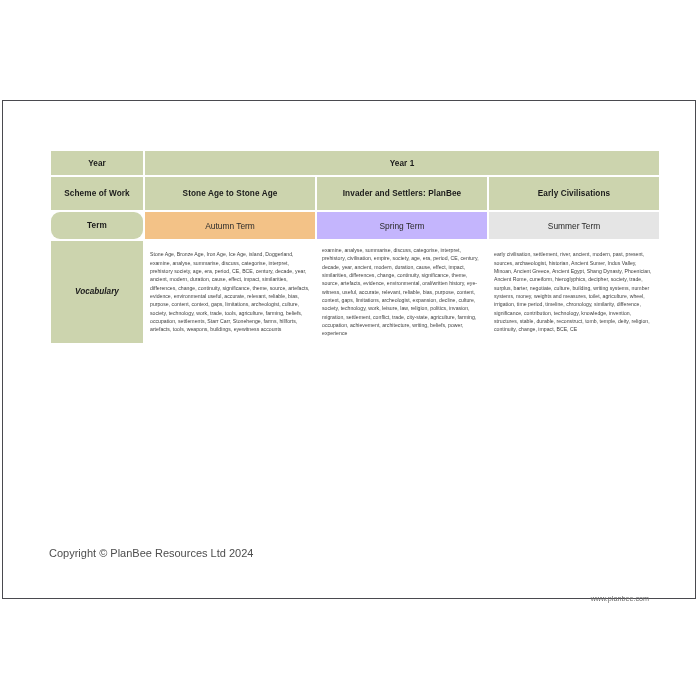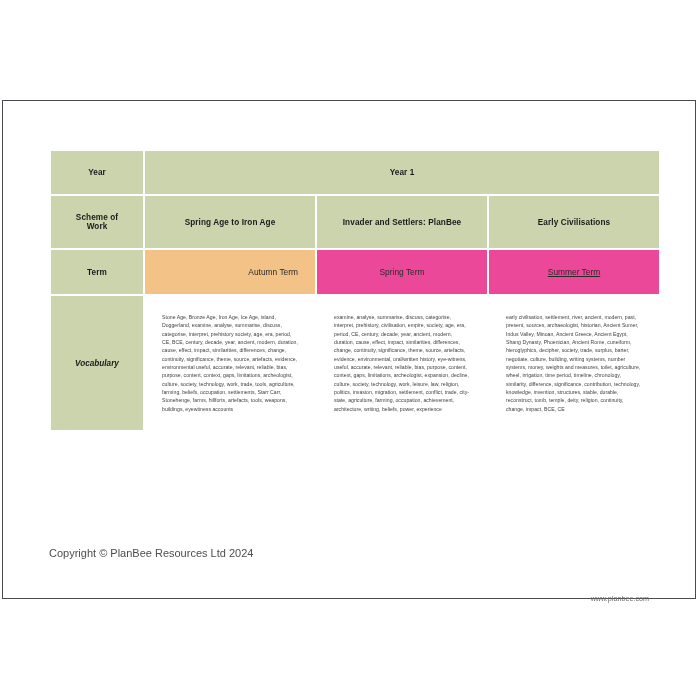--- a/index.html
+++ b/index.html
@@ -36,51 +36,51 @@
     position: absolute;
     left: 46px;
     top: 48px;
     width: 603px;
     border-collapse: separate;
     border-spacing: 2px;
     table-layout: fixed;
   }
 
   .curriculum-table td {
-    padding: 17px;
+    padding: 5px;
     vertical-align: middle;
     box-sizing: border-box;
   }
 
   .col-label  { width: 92px; }
   .col-term   { width: 170px; }
 
   
   .cell-green {
     background: #ccd4ae;
     text-align: center;
     font-weight: bold;
     font-size: 8.2px;
     color: #1b1b1b;
     letter-spacing: 0.1px;
   }
   .cell-year     { height: 24px; }
   .cell-scheme   { height: 33px; }
-  .cell-term     { height: 39px; }
+  .cell-term     { height: 27px; border-radius: 9px; }
 
   .cell-term-chip {
     text-align: center;
     font-size: 8.4px;
     color: #2a2a2a;
     height: 23px;
     font-weight: normal;
   }
-  .term-autumn { background: #f3c287; text-align: right; }
-  .term-spring { background: #ec4899; }
-  .term-summer { background: #ec4899; text-decoration: underline; }
+  .term-autumn { background: #f3c287; }
+  .term-spring { background: #c4b5fd; }
+  .term-summer { background: #e5e5e5; }
 
   .cell-vocab-label {
     background: #ccd4ae;
     text-align: center;
     font-weight: bold;
     font-size: 8.2px;
     color: #1b1b1b;
     vertical-align: middle;
     font-style: italic;
   }
@@ -128,21 +128,21 @@
         <col class="col-term">
         <col class="col-term">
       </colgroup>
       <tbody>
         <tr>
           <td class="cell-green cell-year">Year</td>
           <td class="cell-green cell-year" colspan="3">Year 1</td>
         </tr>
         <tr>
           <td class="cell-green cell-scheme">Scheme of Work</td>
-          <td class="cell-green cell-scheme">Spring Age to Iron Age</td>
+          <td class="cell-green cell-scheme">Stone Age to Stone Age</td>
           <td class="cell-green cell-scheme">Invader and Settlers: PlanBee</td>
           <td class="cell-green cell-scheme">Early Civilisations</td>
         </tr>
         <tr>
           <td class="cell-green cell-term">Term</td>
           <td class="cell-term-chip term-autumn">Autumn Term</td>
           <td class="cell-term-chip term-spring">Spring Term</td>
           <td class="cell-term-chip term-summer">Summer Term</td>
         </tr>
         <tr>

